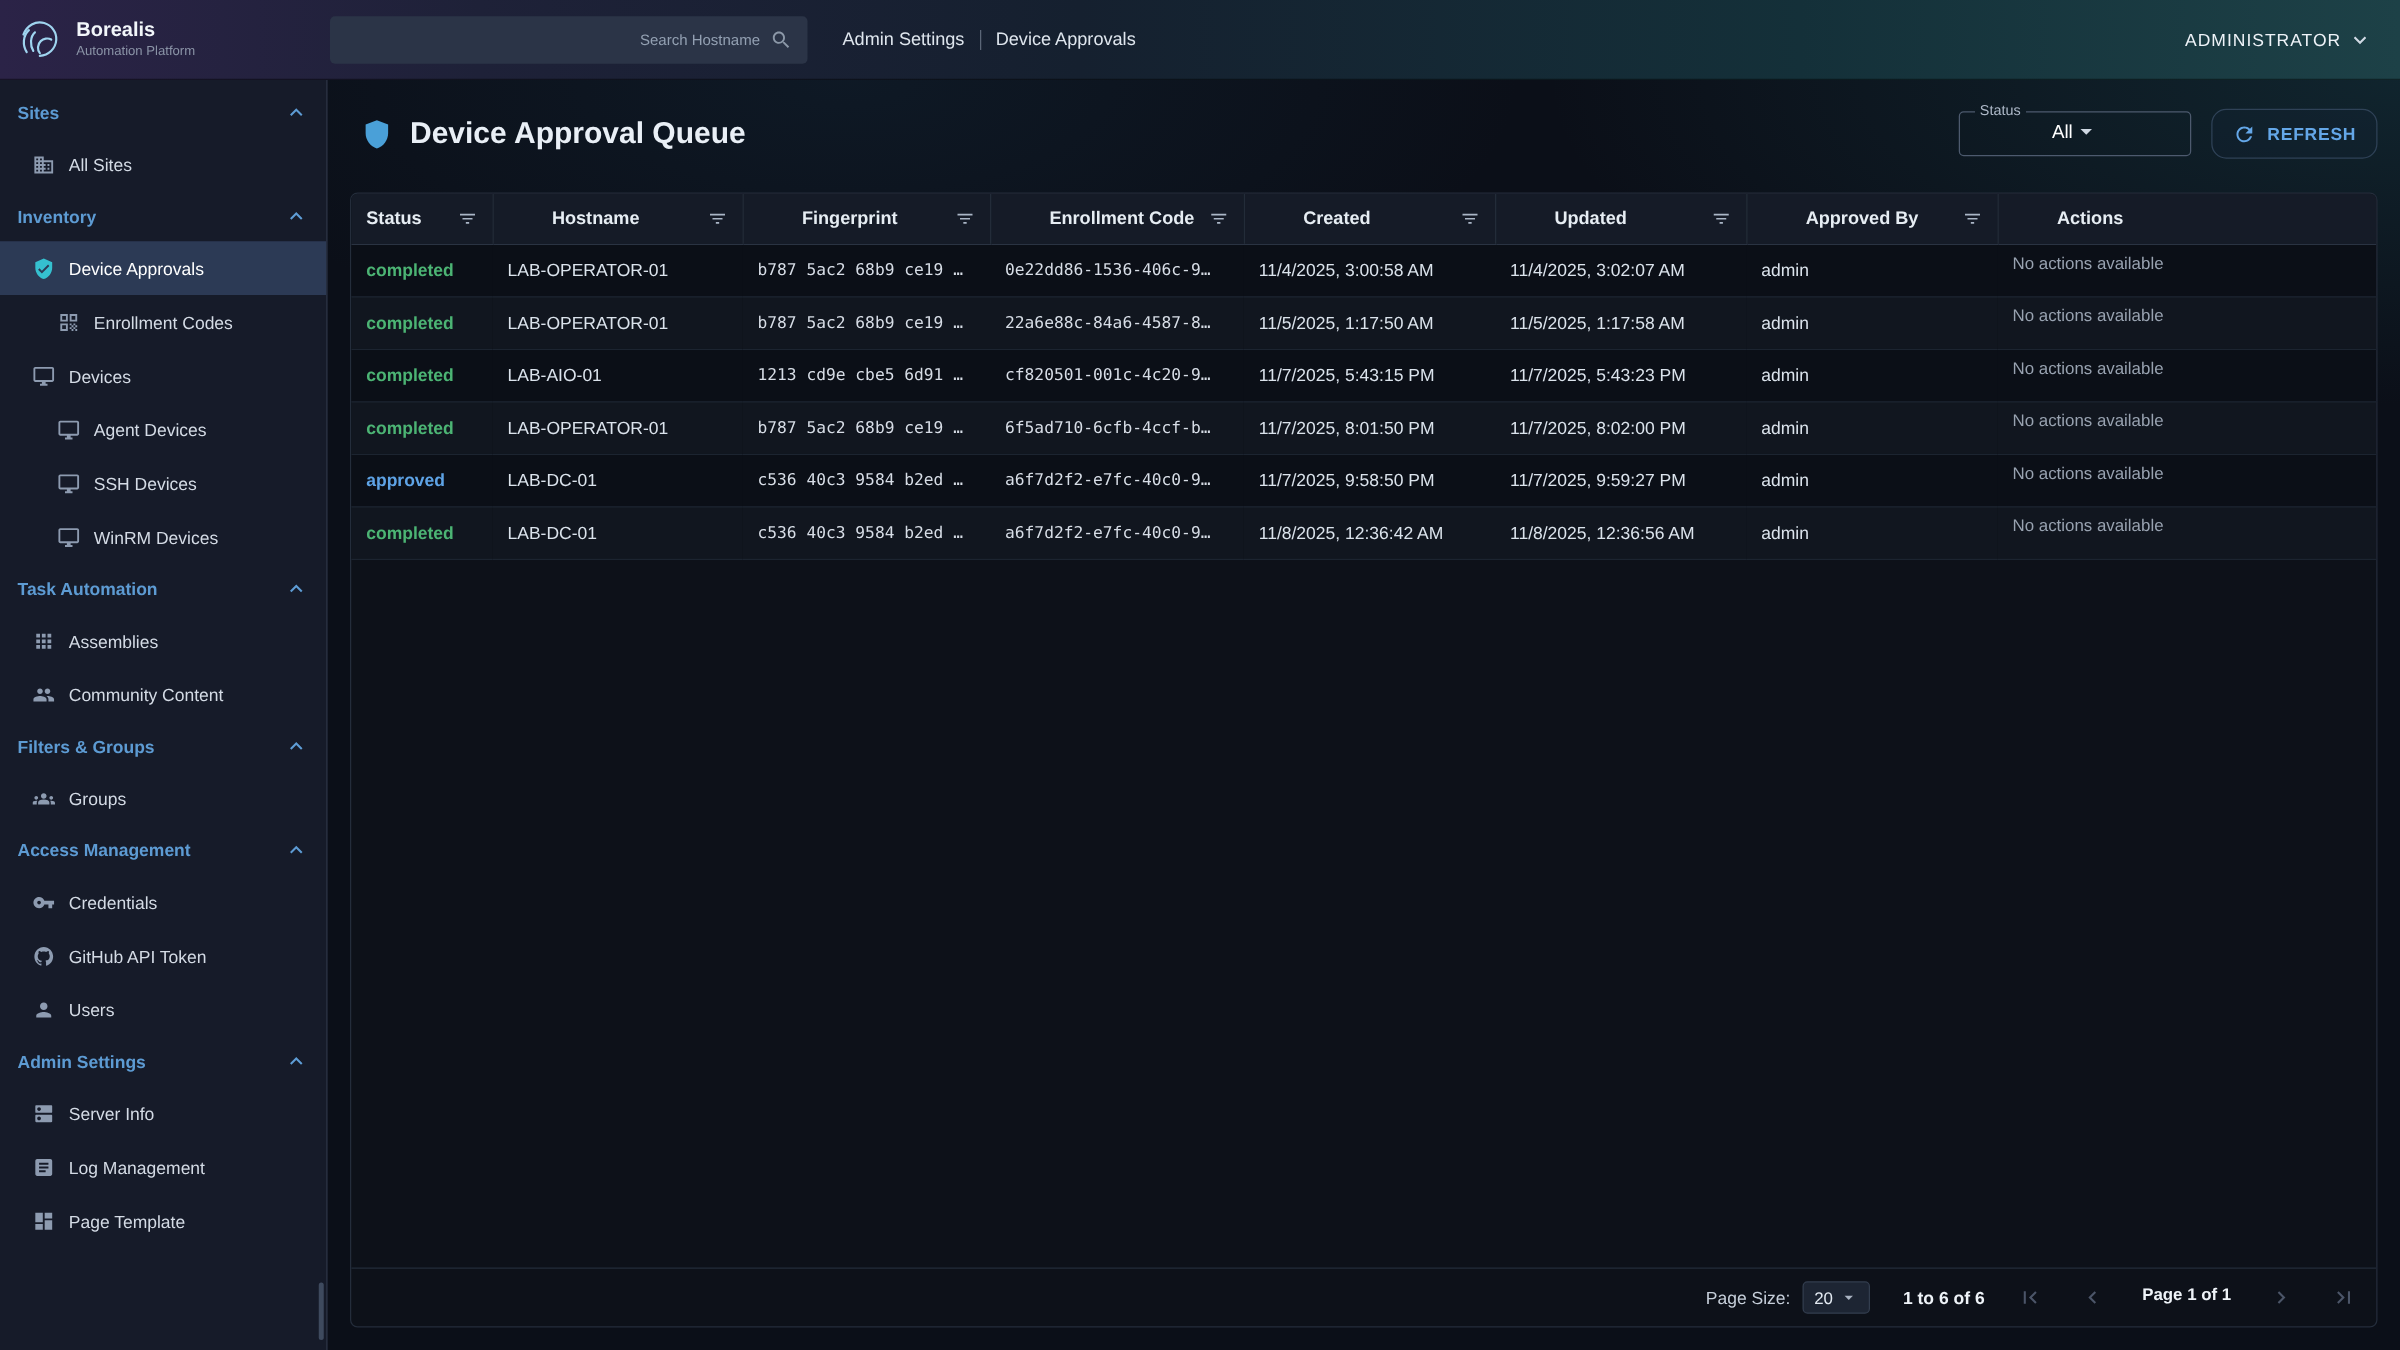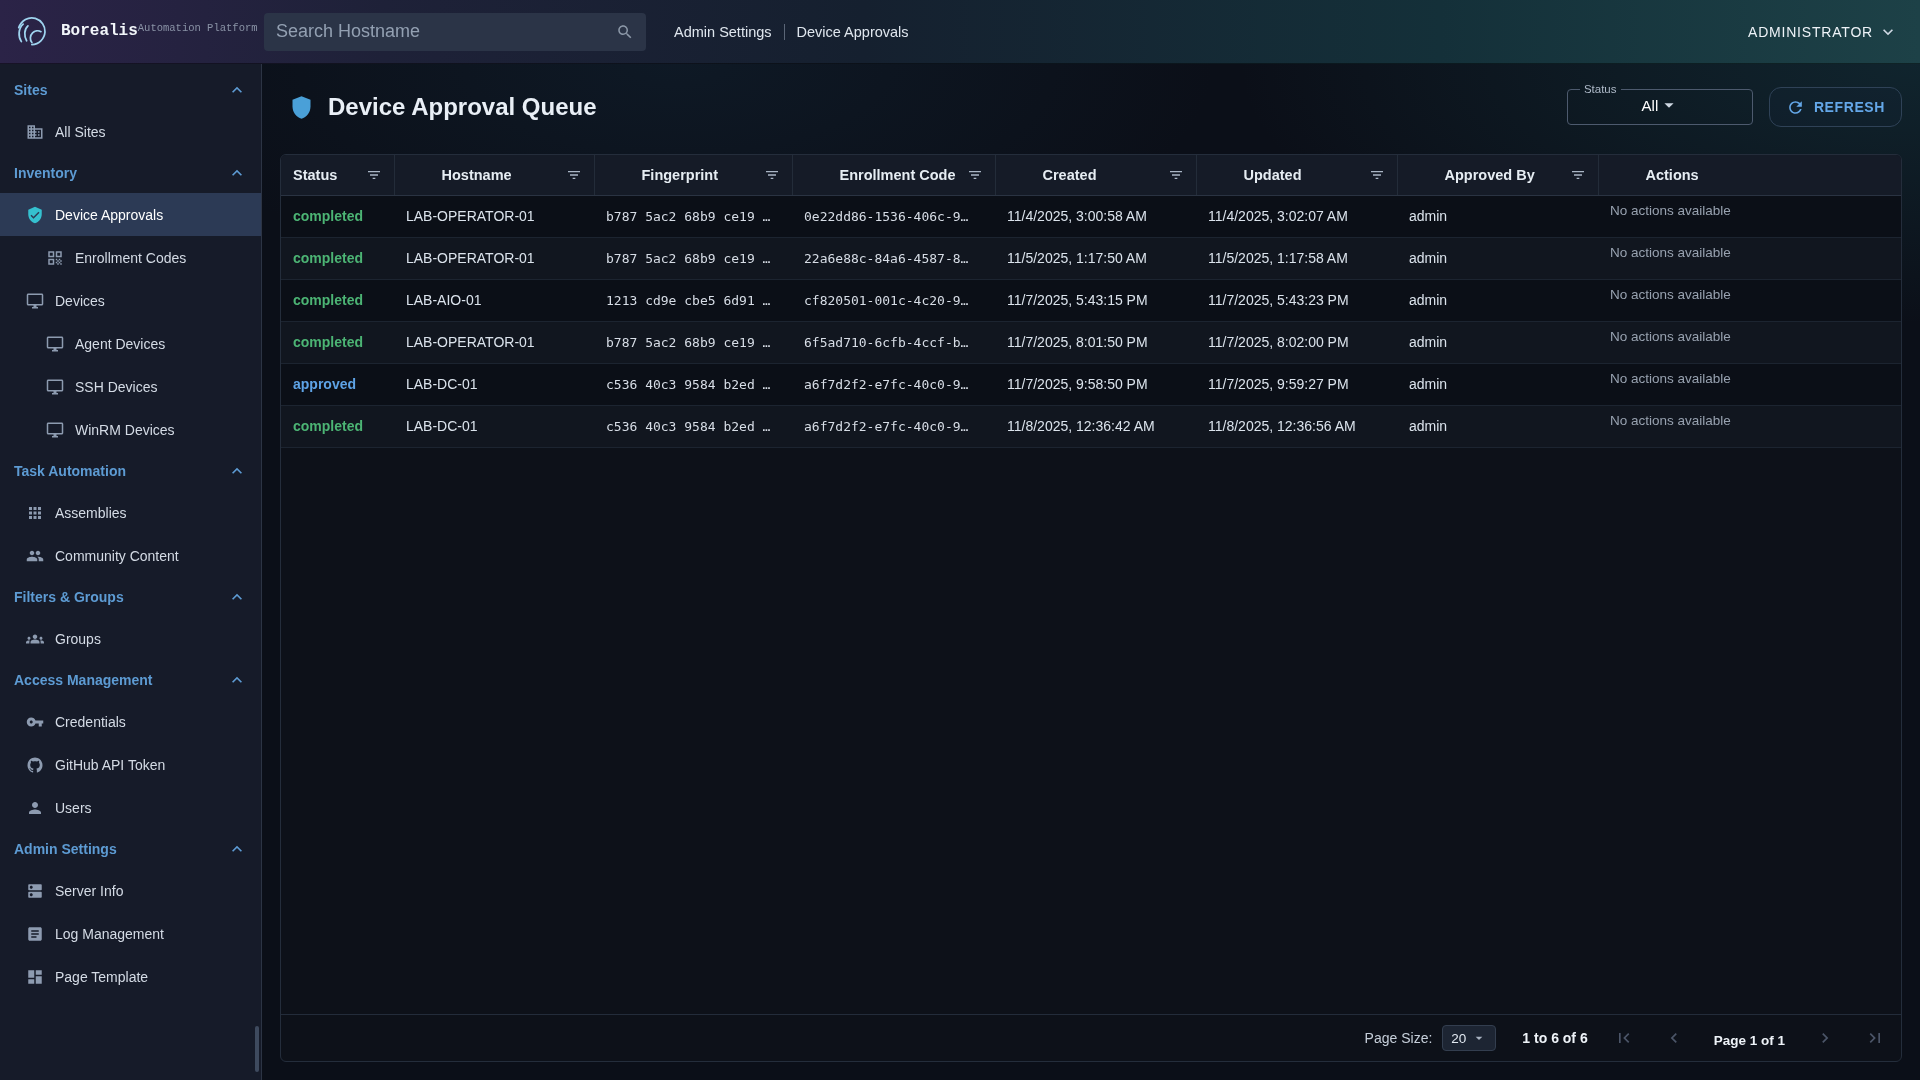--- a/index.html
+++ b/index.html
@@ -13,30 +13,30 @@
 
   
   .topbar {
     position:fixed; top:0; left:0; width:1920px; height:64px;
     display:flex; align-items:center;
     background:linear-gradient(90deg,#2b2347 0%,#1e2138 20%,#15202f 45%,#143039 75%,#1d4147 100%);
     border-bottom:1px solid rgba(0,0,0,.45);
     z-index:10;
   }
   .brand { width:262px; display:flex; align-items:center; gap:9px; padding-left:10px; }
-  .brand-text { display:flex; flex-direction:row; line-height:1.15;font-family:Liberation Mono, monospace; }
+  .brand-text { display:flex; flex-direction:column; line-height:1.15; }
   .brand-title { font-size:16px; font-weight:700; color:#f2f6fa; }
   .brand-subtitle { font-size:10.5px; color:#8a93a6; }
   .searchbox {
     margin-left:2px; width:382px; height:38px; background:#2b3447;
     border-radius:4px; display:flex; align-items:center; padding:0 12px; gap:8px;
   }
   .searchbox input {
     flex:1; background:transparent; border:none; outline:none;
-    color:#cfd8e3; font-size:18px; font-family:"Liberation Sans",sans-serif;
+    color:#cfd8e3; font-size:12px; font-family:"Liberation Sans",sans-serif;text-align:right;
   }
   .searchbox input::placeholder { color:#93a0b2; }
   .searchbox .icon { color:#8c98a8; }
   .breadcrumb { margin-left:28px; display:flex; align-items:center; gap:12px; font-size:14.5px; color:#dfe6ee; }
   .crumb-sep { width:1px; height:16px; background:#5b6677; }
   .user-menu { margin-left:auto; margin-right:22px; display:flex; align-items:center; gap:5px;
     font-size:14px; letter-spacing:.8px; color:#eef3f8; cursor:default; }
   .user-menu .icon { color:#cfd8e3; }
 
   
@@ -121,21 +121,21 @@
     display:flex; align-items:center; justify-content:flex-end; gap:26px;
     padding:10px 16px; border-top:1px solid #232c3a; color:#c6cfda; font-size:14px;
   }
   .page-size-group { display:flex; align-items:center; gap:10px; }
   .page-size-select {
     display:flex; align-items:center; gap:5px; background:#1d2533; border:1px solid #333e4f;
     border-radius:4px; padding:4px 8px; color:#e2e9f1; cursor:pointer; font-size:13.5px;
   }
   .page-size-select .icon { color:#aab4c2; }
   .range-text { font-weight:700; color:#eef3f8; }
-  .pager { display:flex; align-items:flex-end; gap:30px; }
+  .pager { display:flex; align-items:flex-start; gap:30px; }
   .pager .pg-btn { color:#4b5568; cursor:default; display:flex; }
   .page-text { font-weight:700; color:#eef3f8; font-size:13.5px; }
 </style>
 </head>
 <body>
 
 <header class="topbar">
   <div class="brand">
     <svg width="42" height="42" viewBox="0 0 48 48" fill="none" stroke="#9fd4ef" stroke-width="2" stroke-linecap="round">
       <path d="M13 35c-4-6-3.5-15 2-20"></path>

